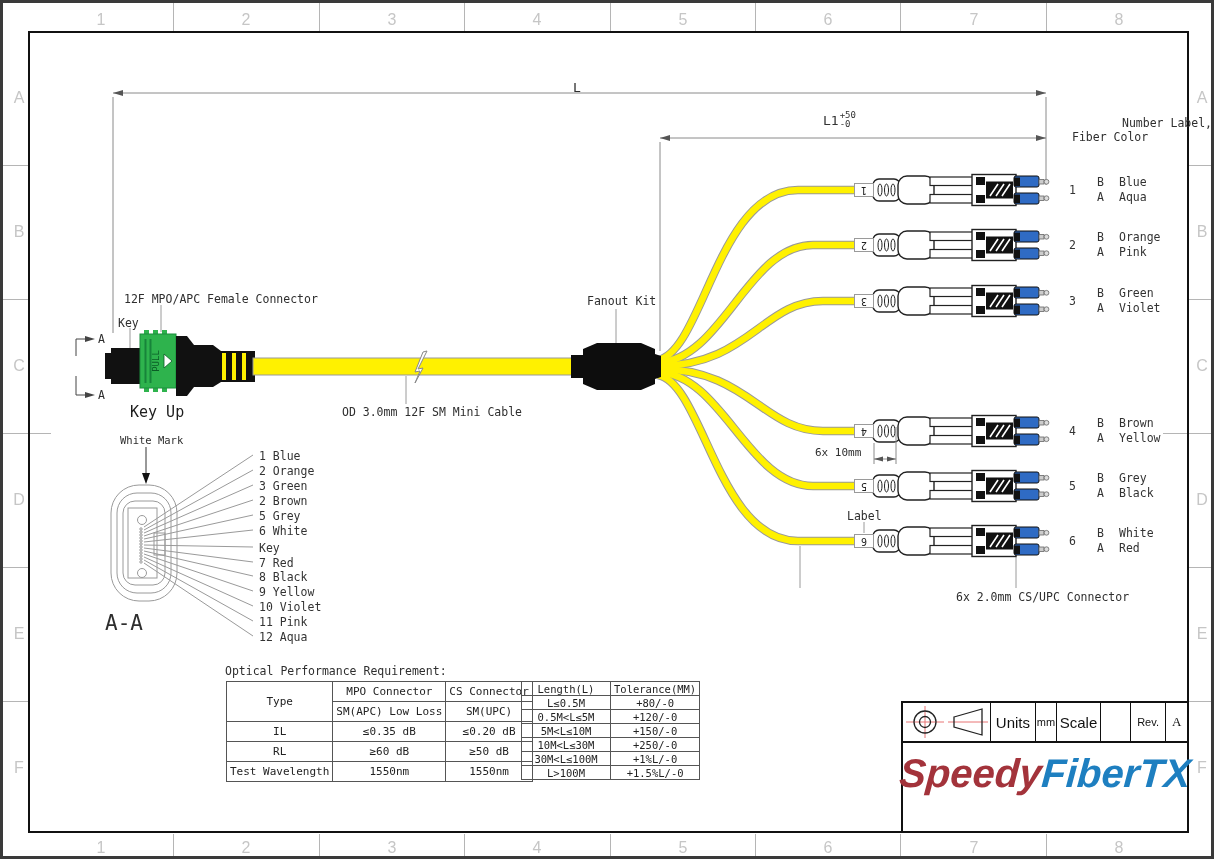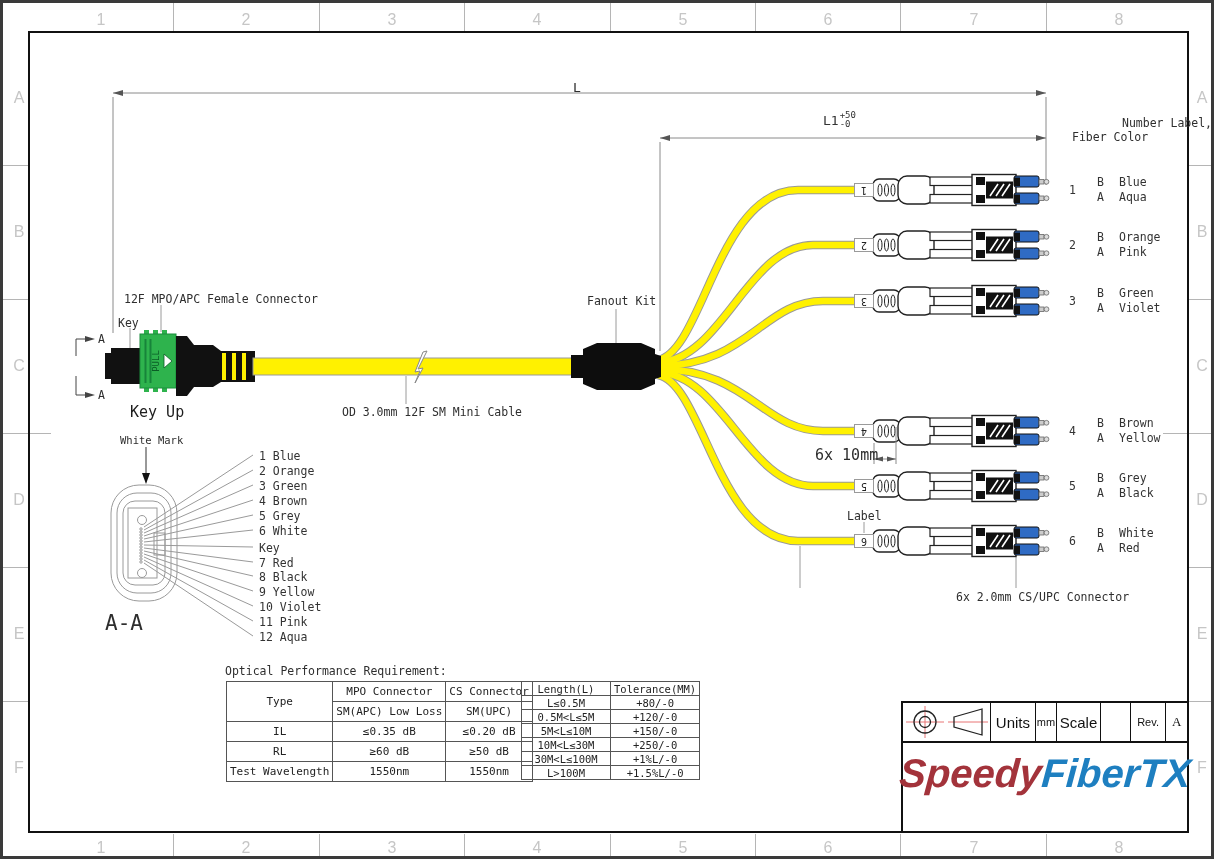--- a/index.html
+++ b/index.html
@@ -280,21 +280,21 @@
       </span>
   </div>
   <div class="lbl" style="left:121px;top:289px">12F MPO/APC Female Connector</div>
   <div class="lbl" style="left:115px;top:313px">Key</div>
   <div class="lbl" style="left:95px;top:329px">A</div>
   <div class="lbl" style="left:95px;top:385px">A</div>
   <div class="lbl-big" style="left:127px;top:400px">Key Up</div>
   <div class="lbl" style="left:339px;top:402px">OD 3.0mm 12F SM Mini Cable</div>
   <div class="lbl" style="left:584px;top:291px">Fanout Kit</div>
   <div class="lbl" style="left:844px;top:506px">Label</div>
-  <div class="lbl" style="left:812px;top:443px;font-size:15px">6x 10mm</div>
+  <div class="lbl" style="left:812px;top:443px;font-size:11px">6x 10mm</div>
   <div class="lbl" style="left:953px;top:587px">6x 2.0mm CS/UPC Connector</div>
   <div class="lbl" style="left:1119px;top:113px">Number Label,Clip</div>
   <div class="lbl" style="left:1069px;top:127px">Fiber Color</div>
   <div class="lbl" style="left:117px;top:431px;font-size:10.5px">White Mark</div>
   <div class="lbl" style="left:102px;top:608px;font-size:21px">A-A</div>
 
   <div class="fiber-row" style="top:171px">
     <span class="num">1</span>
     <span>
         <span class="ln" style="display:block"><span class="pfx">B</span><span>Blue</span></span>
@@ -333,21 +333,21 @@
     <span class="num">6</span>
     <span>
         <span class="ln" style="display:block"><span class="pfx">B</span><span>White</span></span>
     <span class="ln" style="display:block"><span class="pfx">A</span><span>Red</span></span>
       </span>
   </div>
 
   <div class="mpo-list-item" style="top:446px">1 Blue</div>
   <div class="mpo-list-item" style="top:461px">2 Orange</div>
   <div class="mpo-list-item" style="top:476px">3 Green</div>
-  <div class="mpo-list-item" style="top:491px">4 Brown</div>
+  <div class="mpo-list-item" style="top:491px">2 Brown</div>
   <div class="mpo-list-item" style="top:506px">5 Grey</div>
   <div class="mpo-list-item" style="top:521px">6 White</div>
   <div class="mpo-list-item" style="top:538px">Key</div>
   <div class="mpo-list-item" style="top:553px">7 Red</div>
   <div class="mpo-list-item" style="top:567px">8 Black</div>
   <div class="mpo-list-item" style="top:582px">9 Yellow</div>
   <div class="mpo-list-item" style="top:597px">10 Violet</div>
   <div class="mpo-list-item" style="top:612px">11 Pink</div>
   <div class="mpo-list-item" style="top:627px">12 Aqua</div>
 

